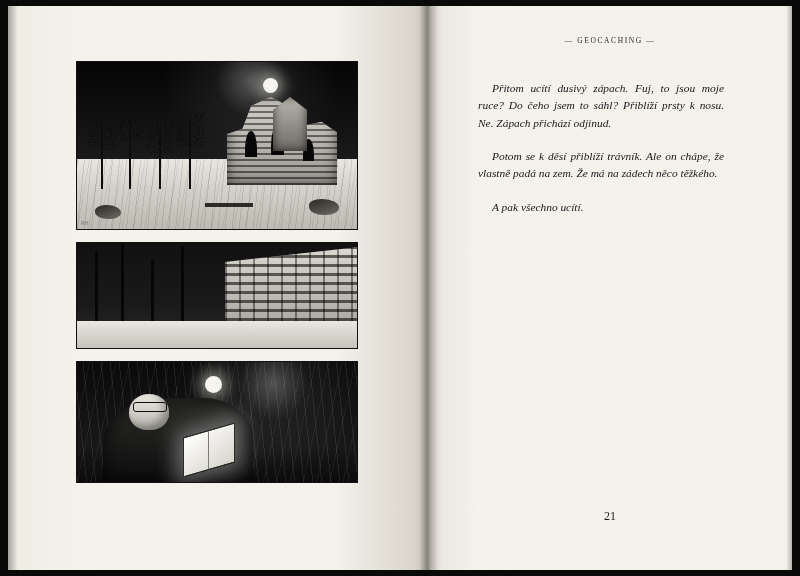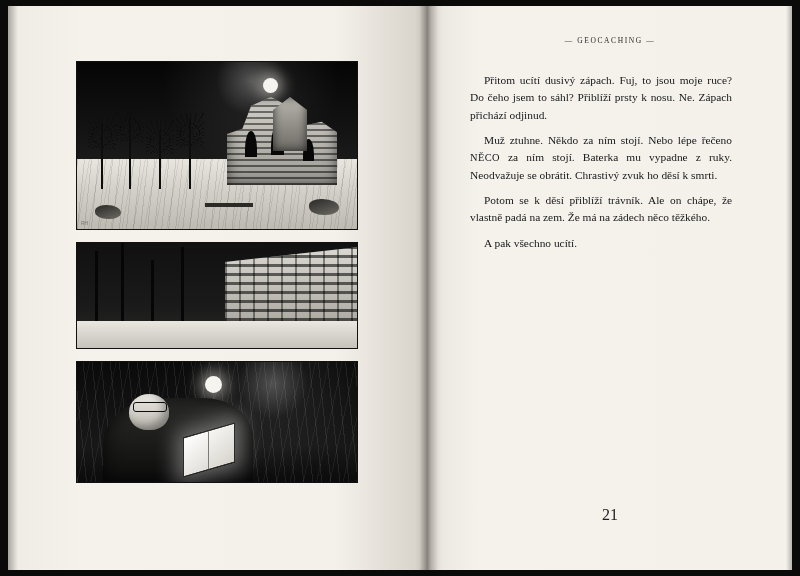--- a/index.html
+++ b/index.html
@@ -236,35 +236,36 @@
     left: 34px;
     top: 58px;
     width: 278px;
     font-size: 11.4px;
     line-height: 1.52;
     color: #17171a;
     text-align: justify;
     hyphens: auto;
   }
   .body-text p {
-    margin: 8px;
+    margin: 16px;
     text-indent: 14px;
+    font-style: italic;
   }
   .sc {
     font-variant: small-caps;
     font-size: 10.4px;
     letter-spacing: .4px;
   }
   .folio {
     position: absolute;
     bottom: 46px;
     left: 0;
     width: 100%;
     text-align: center;
-    font-size: 16px;
+    font-size: 12px;
     color: #1d1d1d;
   }
   .page-edge {
     position:absolute; right:0; top:0; width:6px; height:100%;
     background: linear-gradient(90deg, rgba(0,0,0,0) 0%, rgba(0,0,0,0.25) 100%);
   }
   .spine-shadow-left {
     position:absolute; left:0; top:0; width:10px; height:100%;
     background: linear-gradient(90deg, rgba(0,0,0,0.30), rgba(0,0,0,0));
   }
@@ -324,21 +325,20 @@
         </div>
 
       </div>
     </div>
 
     <div class="page-right">
       <div class="running-head">— GEOCACHING —</div>
 
       <div class="body-text">
         <p>Přitom ucítí dusivý zápach. Fuj, to jsou moje ruce? Do čeho jsem to sáhl? Přiblíží prsty k nosu. Ne. Zápach přichází odjinud.</p>
-        <p>Muž ztuhne. Někdo za ním stojí. Nebo lépe řečeno <span class="sc">NĚCO</span> za ním stojí. Baterka mu vypadne z ruky. Neodvažuje se obrátit. Chrastivý zvuk ho děsí k smrti.</p>
         <p>Potom se k děsí přiblíží trávník. Ale on chápe, že vlastně padá na zem. Že má na zádech něco těžkého.</p>
         <p>A pak všechno ucítí.</p>
       </div>
 
       <div class="folio">21</div>
       <div class="page-edge"></div>
     </div>
 
     <div class="gutter"></div>
   </div>

